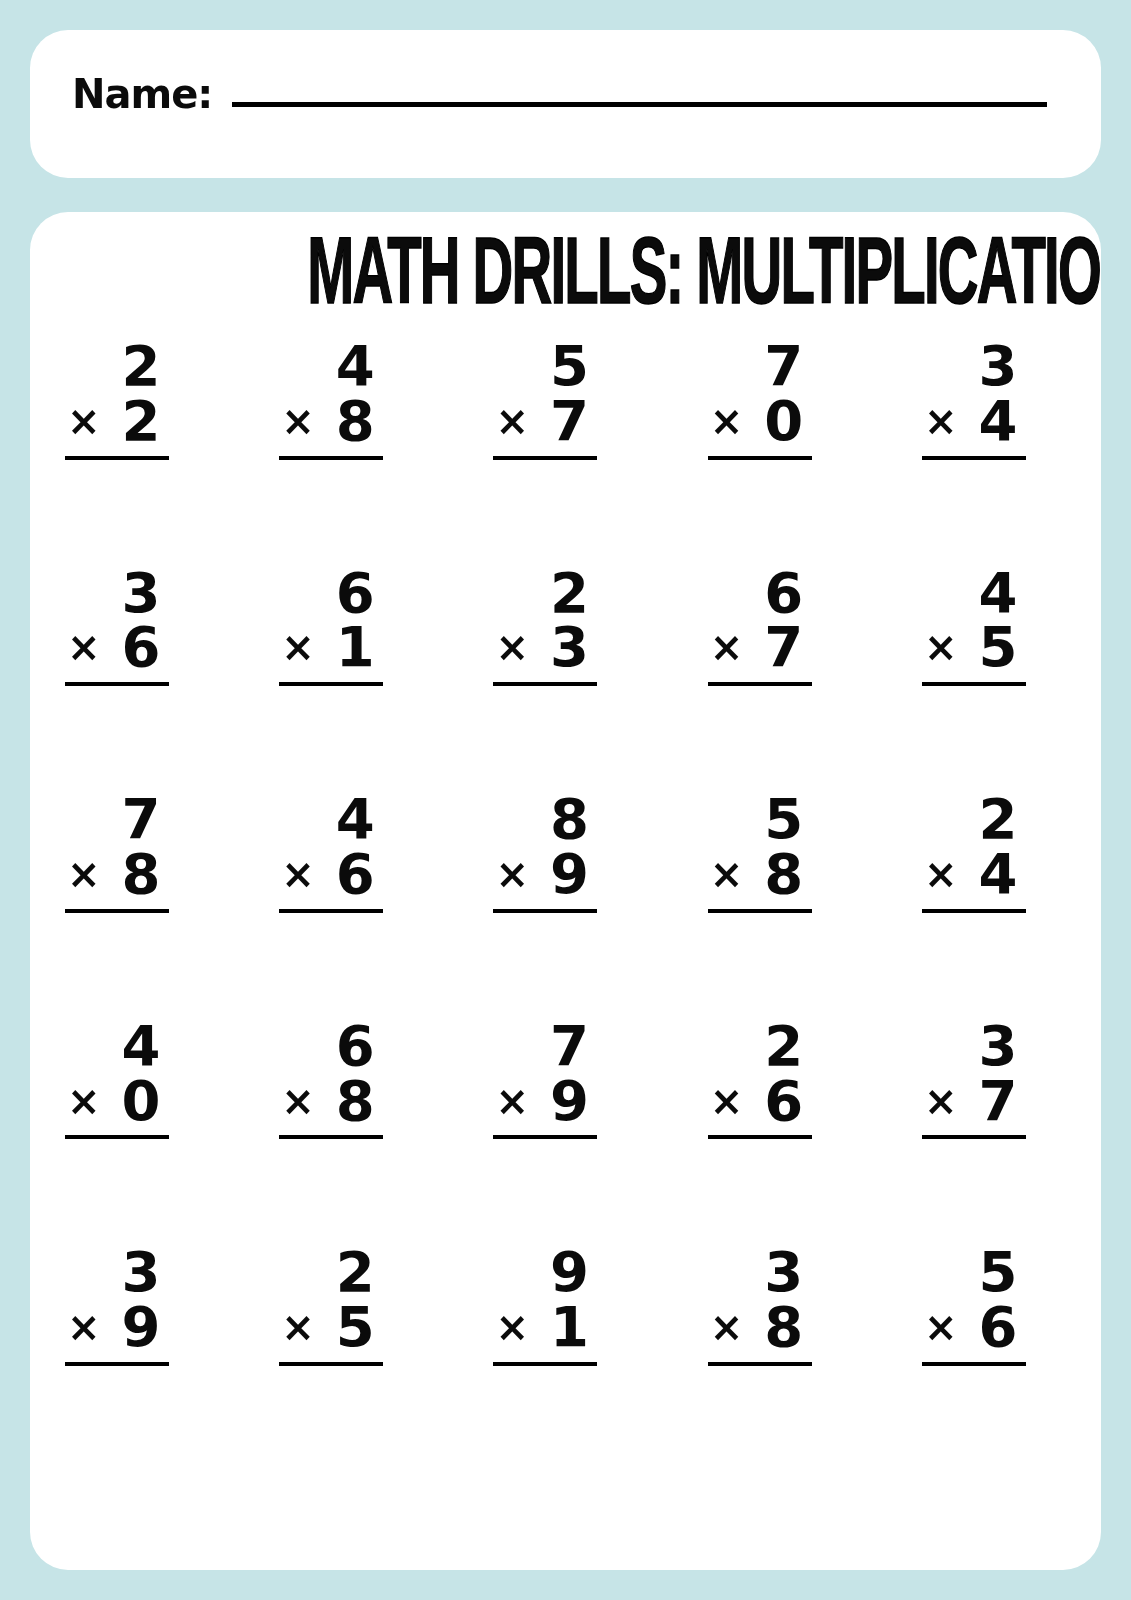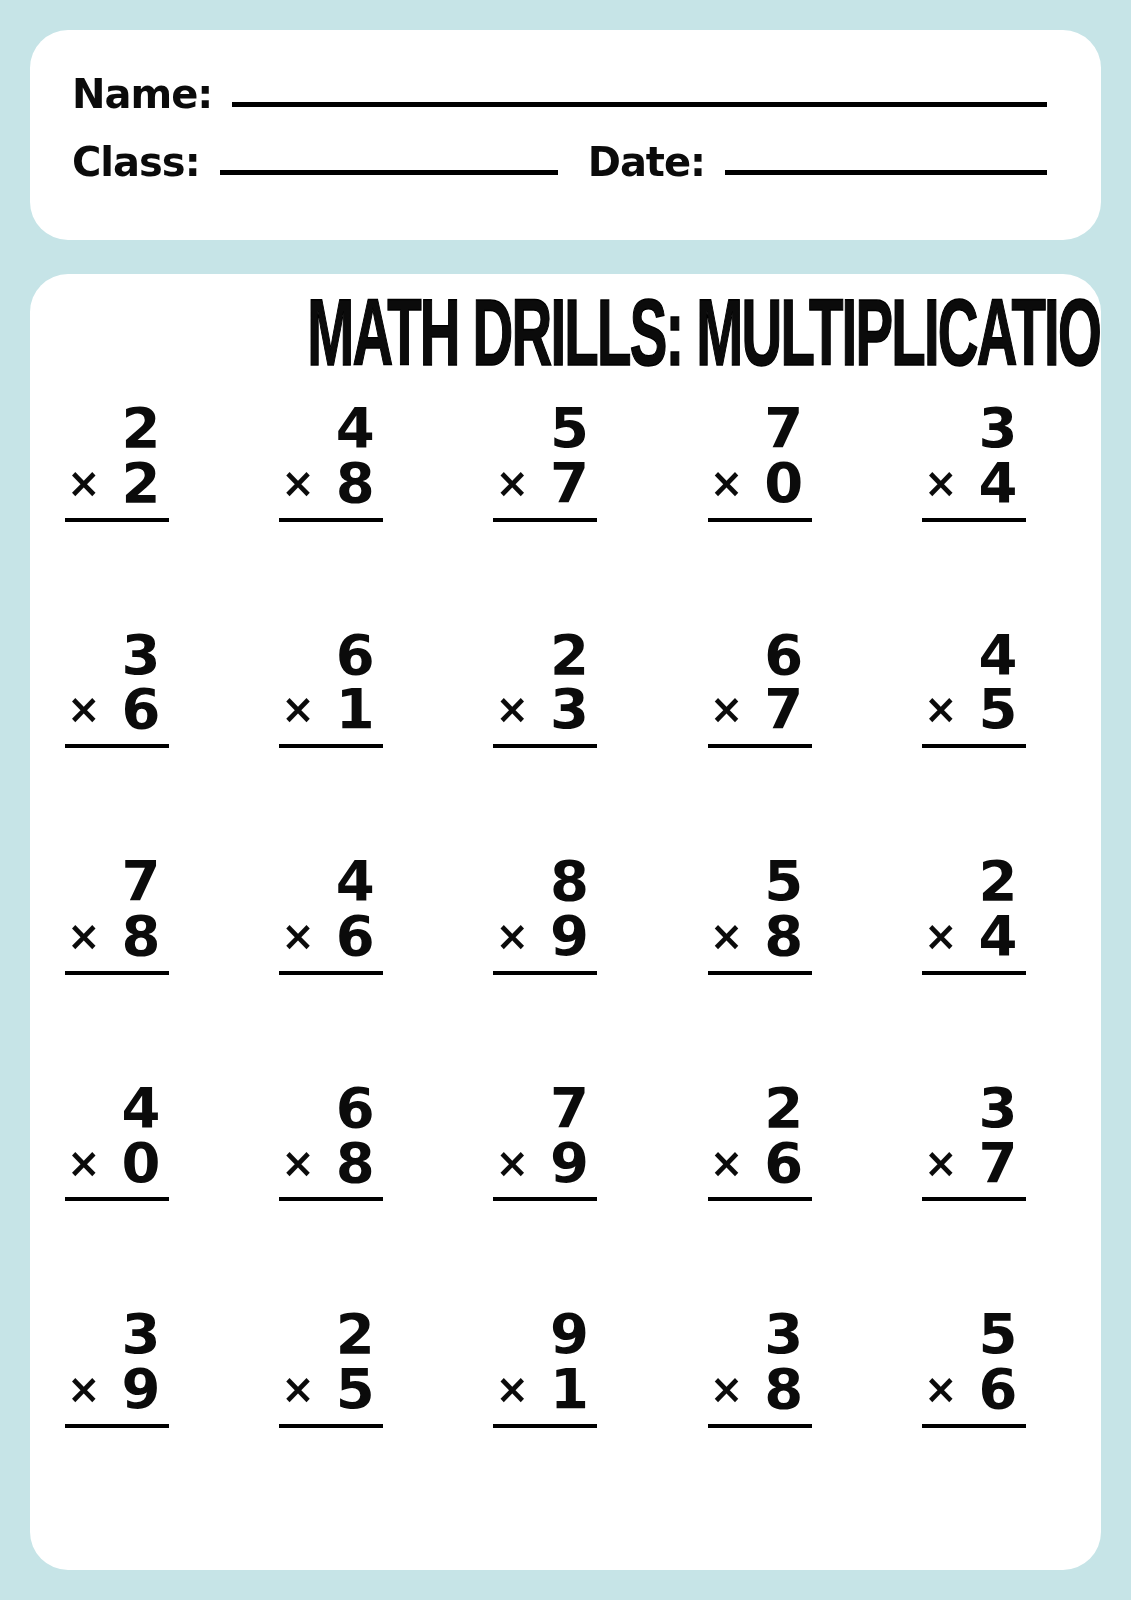--- a/index.html
+++ b/index.html
@@ -12,21 +12,21 @@
     gap: 34px;
     font-family: "DejaVu Sans", sans-serif;
     color: #0b0b0b;
   }
   .card {
     background: #ffffff;
     border-radius: 38px;
   }
   
   .card-header {
-    height: 210px;
+    height: 148px;
     padding: 30px 54px 0 42px;
     flex: 0 0 auto;
   }
   .form-row {
     display: flex;
     align-items: flex-end;
     height: 56px;
   }
   .form-row + .form-row { margin-top: 12px; }
   .form-label {
@@ -113,26 +113,20 @@
   }
 </style>
 </head>
 <body>
 
 <div class="card card-header">
   <div class="form-row">
     <span class="form-label">Name:</span>
     <span class="blank blank-name"></span>
   </div>
-  <div class="form-row">
-    <span class="form-label">Class:</span>
-    <span class="blank blank-class"></span>
-    <span class="form-label date-label">Date:</span>
-    <span class="blank blank-date"></span>
-  </div>
 </div>
 
 <div class="card card-main">
   <div class="title-wrap">
     <div class="worksheet-title">MATH DRILLS: MULTIPLICATION</div>
   </div>
 
   <div class="problems-grid">
 
     <div class="problem">

